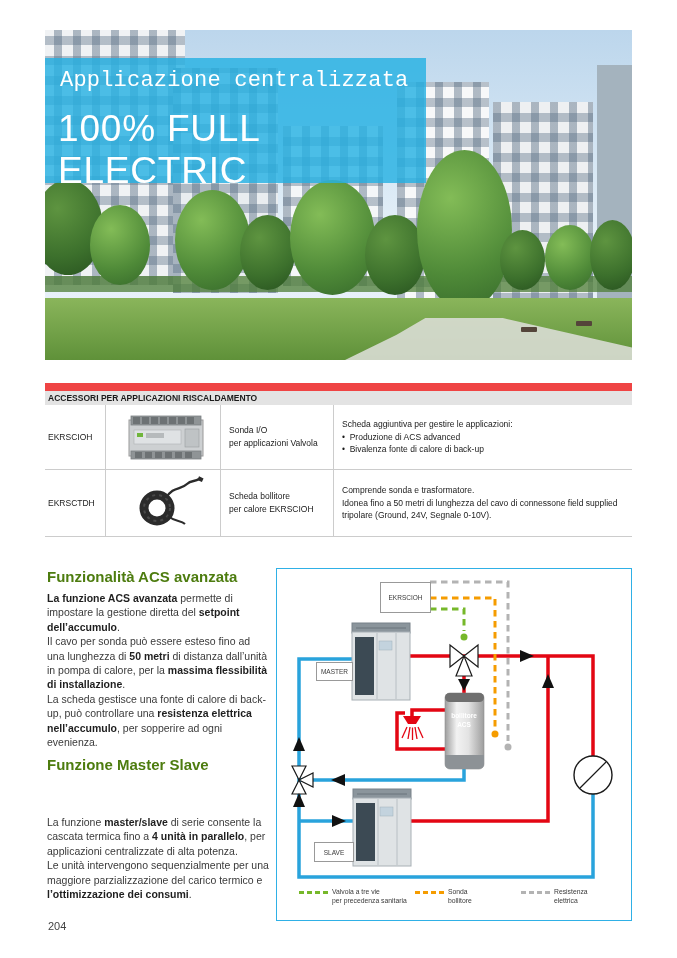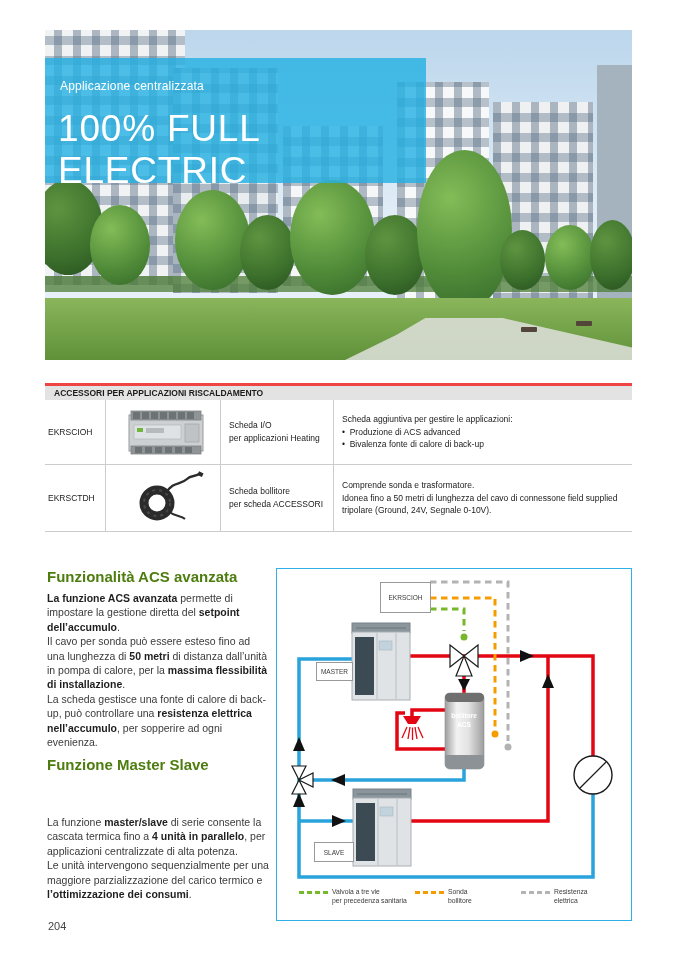--- a/index.html
+++ b/index.html
@@ -17,27 +17,27 @@
         background:radial-gradient(circle at 35% 30%, #83bc57, #4f8a38 60%, #35682a);}
   .tree.dark{background:radial-gradient(circle at 35% 30%, #5e9440, #3c702c 60%, #27511f);}
   .hedge{position:absolute;left:0;top:246px;width:587px;height:16px;background:#4d7d36;opacity:.75;}
   .grass{position:absolute;left:0;bottom:0;width:587px;height:62px;
          background:linear-gradient(#8ab55b,#5f9139);}
   .walkway{position:absolute;right:0;bottom:0;width:287px;height:42px;background:#d9ddd4;
            clip-path:polygon(28% 0, 55% 0, 100% 70%, 100% 100%, 0 100%, 18% 40%);opacity:.9;}
   .bench{position:absolute;width:16px;height:5px;background:#54453a;border-radius:1px;}
   .overlay{position:absolute;left:0;top:28px;width:381px;height:125px;
            background:rgba(38,177,227,.82);color:#fff;}
-  .hero-sub{position:absolute;left:15px;top:21px;font-size:12px;letter-spacing:.2px;}
+  .hero-sub{position:absolute;left:15px;top:10px;font-size:22px;letter-spacing:.2px;font-family:Liberation Mono, monospace;}
   .hero-title{position:absolute;left:13px;top:50px;font-size:37px;font-weight:400;letter-spacing:.8px;}
 
   
   .acc-table{position:absolute;left:45px;top:383px;width:587px;color:#1a1a1a;font-size:8.5px;}
-  .acc-head{border-top:3px solid #ef4444;background:#e3e3e3;height:14px;line-height:14px;
-            font-weight:bold;padding-left:9px;}
+  .acc-head{border-top:8px solid #ef4444;background:#e3e3e3;height:14px;line-height:14px;
+            font-weight:bold;padding-left:3px;}
   .acc-row{display:grid;grid-template-columns:60px 115px 113px 299px;border-bottom:1px solid #ccc;}
   .acc-row .cell{display:flex;flex-direction:column;justify-content:center;padding:5px 8px 5px 0;
                  box-sizing:border-box;}
   .acc-row .cell + .cell{border-left:1px solid #ccc;padding-left:8px;}
   .cell.img{align-items:center;padding:2px;}
   .cell.code{padding-left:3px;}
   .cell.name{line-height:1.55;}
   .cell.desc{line-height:1.5;}
   .r1{height:64px;} .r2{height:66px;}
 
@@ -126,40 +126,40 @@
             <rect x="60" y="41" width="7" height="6"></rect>
               <rect x="70" y="41" width="7" height="6"></rect>
           </g>
           <rect x="19" y="19" width="47" height="14" fill="#dfe2e4" stroke="#aeb2b4" stroke-width=".6"></rect>
           <rect x="22" y="22" width="6" height="4" fill="#70b53c"></rect>
           <rect x="31" y="22" width="18" height="5" fill="#b6babc"></rect>
           <rect x="70" y="18" width="14" height="18" fill="#bfc3c5" stroke="#9a9fa1" stroke-width=".6"></rect>
         </svg>
       </div>
       <div class="cell name">
-        <span>Scheda I/O</span>
-        <span>per applicazioni Heating</span>
+        <span>Sonda I/O</span>
+        <span>per applicazioni Valvola</span>
       </div>
       <div class="cell desc">Scheda aggiuntiva per gestire le applicazioni:<br>•&nbsp; Produzione di ACS advanced<br>•&nbsp; Bivalenza fonte di calore di back-up</div>
     </div>
 
     <div class="acc-row r2">
       <div class="cell code">EKRSCTDH</div>
       <div class="cell img">
         <svg width="102" height="54" viewBox="0 0 102 54">
           <circle cx="42" cy="32" r="13" fill="none" stroke="#2b2b2b" stroke-width="9"></circle>
           <circle cx="42" cy="32" r="13" fill="none" stroke="#4a4a4a" stroke-width="2" stroke-dasharray="3 4"></circle>
           <path d="M51,22 C58,10 66,14 72,8 C76,4 80,6 84,3" fill="none" stroke="#2b2b2b" stroke-width="2.4"></path>
           <path d="M53,40 C60,46 66,44 70,48" fill="none" stroke="#2b2b2b" stroke-width="2"></path>
           <rect x="83" y="1" width="5" height="4" transform="rotate(25 85 3)" fill="#2b2b2b"></rect>
         </svg>
       </div>
       <div class="cell name">
         <span>Scheda bollitore</span>
-        <span>per scheda ACCESSORI</span>
+        <span>per calore EKRSCIOH</span>
       </div>
       <div class="cell desc">Comprende sonda e trasformatore.<br>Idonea fino a 50 metri di lunghezza del cavo di connessone field supplied tripolare (Ground, 24V, Segnale 0-10V).</div>
     </div>
   </div>
 
   <div class="sec-h" style="top:568px;">Funzionalità ACS avanzata</div>
   <div class="sec-p" style="top:591px;"><b>La funzione ACS avanzata</b> permette di impostare la gestione diretta del <b>setpoint dell’accumulo</b>.<br>Il cavo per sonda può essere esteso fino ad una lunghezza di <b>50 metri</b> di distanza dall’unità in pompa di calore, per la <b>massima flessibilità di installazione</b>.<br>La scheda gestisce una fonte di calore di back-up, può controllare una <b>resistenza elettrica nell’accumulo</b>, per sopperire ad ogni evenienza.</div>
 
   <div class="sec-h" style="top:756px;">Funzione Master Slave</div>
   <div class="sec-p" style="top:783px;margin-top:32px;">La funzione <b>master/slave</b> di serie consente la cascata termica fino a <b>4 unità in parallelo</b>, per applicazioni centralizzate di alta potenza.<br>Le unità intervengono sequenzialmente per una maggiore parzializzazione del carico termico e <b>l’ottimizzazione dei consumi</b>.</div>

